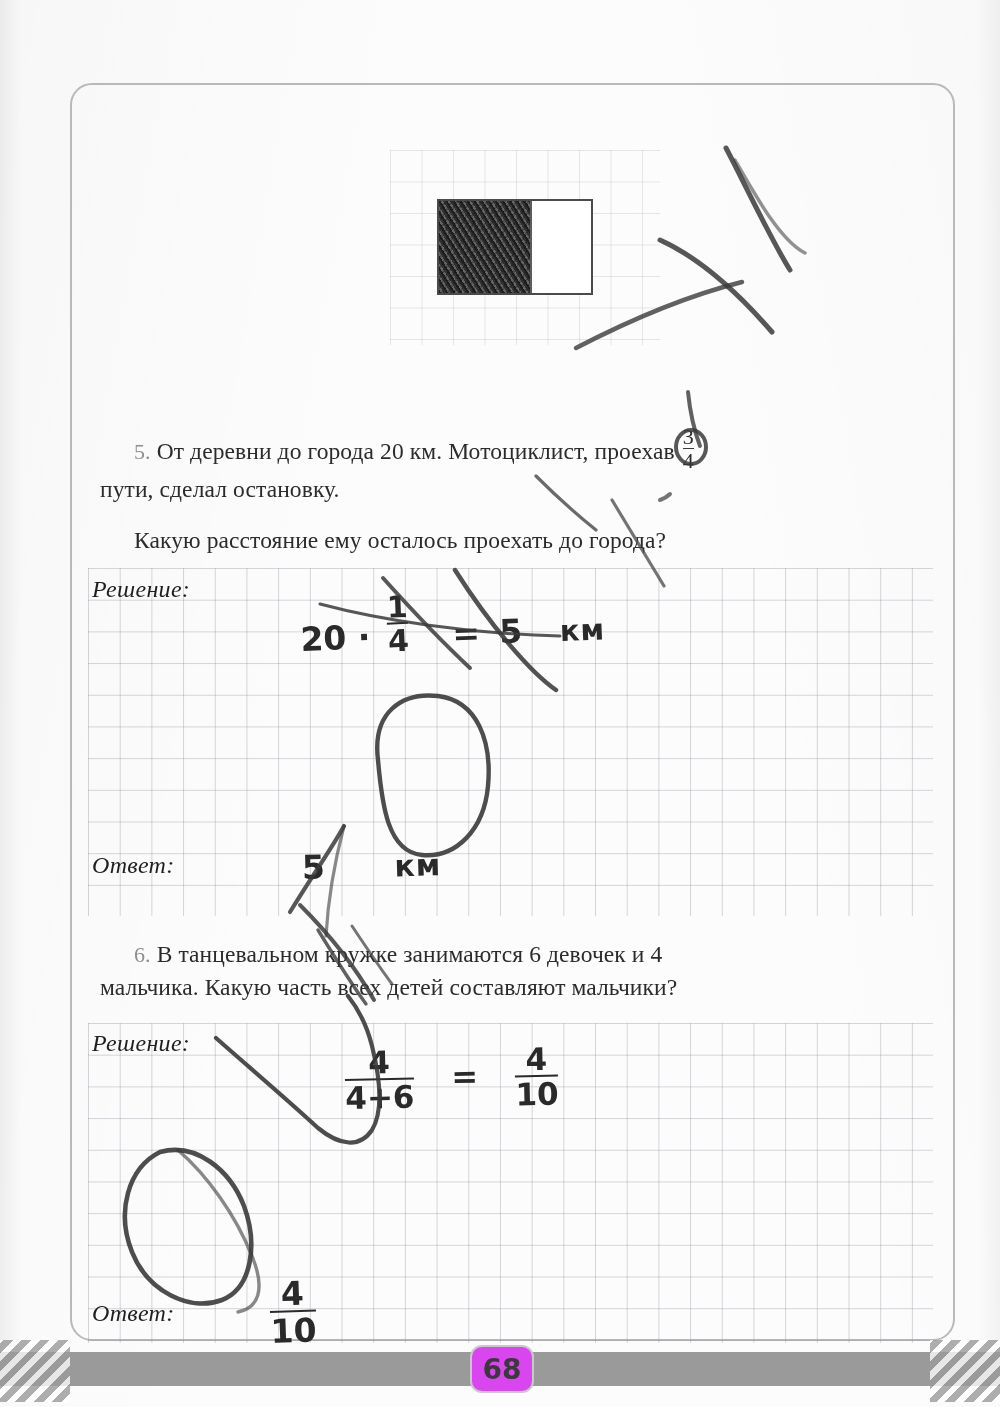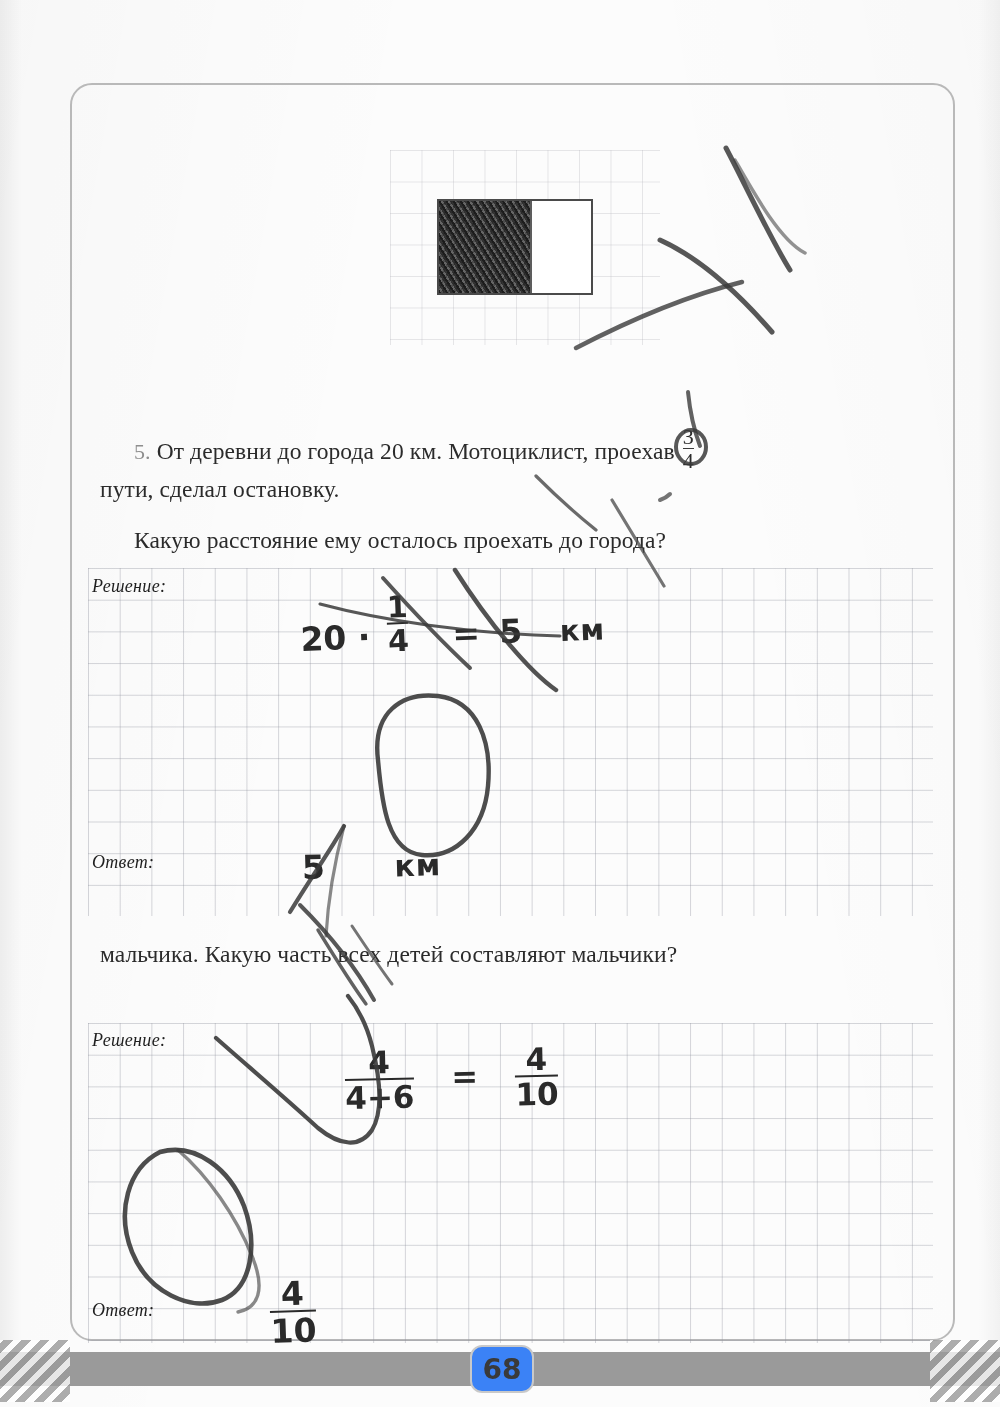--- a/index.html
+++ b/index.html
@@ -131,21 +131,21 @@
       linear-gradient(to bottom, rgba(145,148,160,0.38) 1px, transparent 1px);
     background-size: 31.7px 31.7px;
   }
   .grid-5 { left: 88px; top: 568px; width: 845px; height: 348px; }
   .grid-6 { left: 88px; top: 1023px; width: 845px; height: 320px; }
 
   .label-hand {
     position: absolute;
     font-family: "Liberation Serif", serif;
     font-style: italic;
-    font-size: 18px;
+    font-size: 24px;
     color: #1f1f1f;
     letter-spacing: 0.3px;
   }
   .lbl-res5  { left: 92px;  top: 576px; }
   .lbl-ans5  { left: 92px;  top: 852px; }
   .lbl-res6  { left: 92px;  top: 1030px; }
   .lbl-ans6  { left: 92px;  top: 1300px; }
 
   
   .hw {
@@ -230,21 +230,21 @@
     opacity: 0.9;
   }
   .footer-stripes-left { left: 0px; }
   .footer-stripes-right { left: 930px; }
   .page-badge {
     position: absolute;
     left: 470px;
     top: 1345px;
     width: 64px;
     height: 48px;
-    background: #3b82f6;
+    background: #d946ef;
     border: 2px solid #c9c9c9;
     border-radius: 12px;
     display: flex;
     align-items: center;
     justify-content: center;
     font-family: "DejaVu Sans", sans-serif;
     font-weight: 700;
     font-size: 28px;
     color: #3a3a3a;
     box-sizing: border-box;
@@ -306,20 +306,24 @@
       <span class="res">5</span>
       <span class="unit">км</span>
     </div>
 
     <div class="hw hw-ans5 hw-ink">
       <span>5</span>
       <span class="unit">км</span>
     </div>
 
     <div class="task t6">
+      <span class="l1">
+        <span class="num">6.</span>
+        <span>В танцевальном кружке занимаются 6 девочек и 4</span>
+      </span>
       <span class="l2">мальчика. Какую часть всех детей составляют мальчики?</span>
     </div>
 
     <div class="grid-area grid-6"></div>
     <div class="label-hand lbl-res6">Решение:</div>
     <div class="label-hand lbl-ans6">Ответ:</div>
 
     <div class="hw hw6 hw-ink">
       <span class="hw-frac big">
         <span class="n">4</span>

